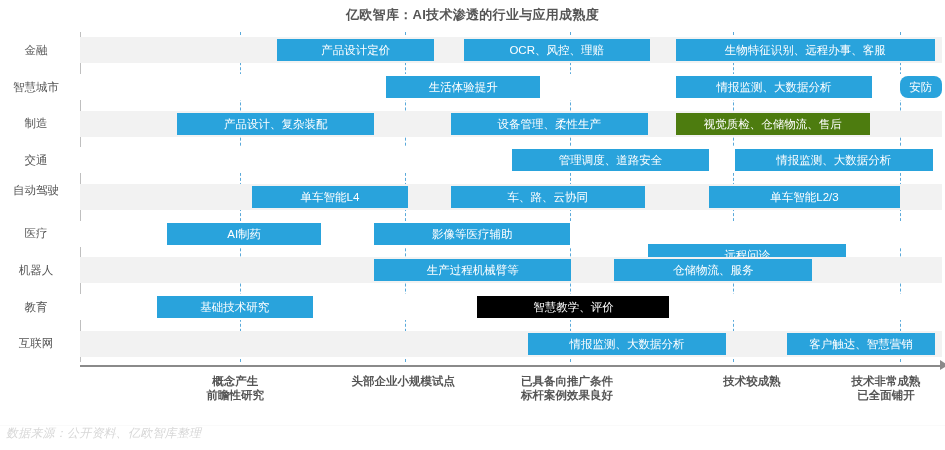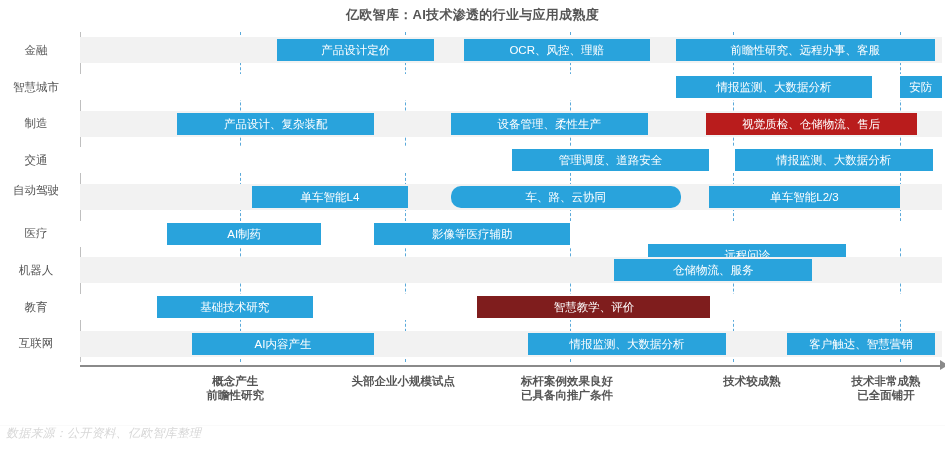--- a/index.html
+++ b/index.html
@@ -111,66 +111,67 @@
 <div id="plot">
   <div class="plot-left-edge"></div>
 <div class="gridline" style="left: 819.762px; border-left-color: rgb(61, 155, 212);"></div>
     <div class="gridline" style="left: 653.396px; border-left-color: rgb(61, 155, 212);"></div>
     <div class="gridline" style="left: 489.616px; border-left-color: rgb(61, 155, 212);"></div>
     <div class="gridline" style="left: 324.974px; border-left-color: rgb(61, 155, 212);"></div>
     <div class="gridline" style="left: 160.332px; border-left-color: rgb(61, 155, 212);"></div>
     <div class="rowband" style="top: 5.33333px; height: 26px;"></div>
     <div class="bar" title="金融 — OCR、风控、理赔" style="left: 383.59px; width: 186.192px; top: 7.33333px; background: rgb(41, 163, 220);">OCR、风控、理赔</div>
     <div class="bar" title="金融 — 产品设计定价" style="left: 197.398px; width: 156.884px; top: 7.33333px; background: rgb(41, 163, 220);">产品设计定价</div>
-    <div class="bar" title="金融 — 生物特征识别、远程办事、客服" style="left: 595.642px; width: 259.462px; top: 7.33333px; background: rgb(41, 163, 220);">前瞻性研究、远程办事、客服</div>
+    <div class="bar" title="金融 — 生物特征识别、远程办事、客服" style="left: 595.642px; width: 259.462px; top: 7.33333px; background: rgb(41, 163, 220);">生物特征识别、远程办事、客服</div>
     <div class="rowband alt" style="top: 42px; height: 26px;"></div>
+    <div class="bar" title="智慧城市 — 生活体验提升" style="left: 306.01px; width: 154.298px; top: 44px; background: rgb(41, 163, 220);">生活体验提升</div>
     <div class="bar" title="智慧城市 — 情报监测、大数据分析" style="left: 595.642px; width: 196.536px; top: 44px; background: rgb(41, 163, 220);">情报监测、大数据分析</div>
-    <div class="bar" title="智慧城市 — 安防" style="left: 819.762px; width: 42.238px; top: 44px; background: rgb(41, 163, 220);">安防</div>
+    <div class="bar" title="智慧城市 — 安防" style="left: 819.762px; width: 42.238px; top: 44px; background: rgb(41, 163, 220); border-radius: 8px;">安防</div>
     <div class="rowband" style="top: 78.6667px; height: 26px;"></div>
     <div class="bar" title="制造 — 产品设计、复杂装配" style="left: 97.406px; width: 196.536px; top: 80.6667px; background: rgb(41, 163, 220);">产品设计、复杂装配</div>
     <div class="bar" title="制造 — 设备管理、柔性生产" style="left: 370.66px; width: 197.398px; top: 80.6667px; background: rgb(41, 163, 220);">设备管理、柔性生产</div>
-    <div class="bar" title="制造 — 视觉质检、仓储物流、售后" style="left: 595.642px; width: 211px; top: 80.6667px; background: #b91c1c; margin-left: 30px;">视觉质检、仓储物流、售后</div>
+    <div class="bar" title="制造 — 视觉质检、仓储物流、售后" style="left: 595.642px; width: 194px; top: 80.6667px; background: #4d7c0f;">视觉质检、仓储物流、售后</div>
     <div class="rowband alt" style="top: 115.333px; height: 26px;"></div>
     <div class="bar" title="交通 — 管理调度、道路安全" style="left: 431.862px; width: 197.398px; top: 117.333px; background: rgb(41, 163, 220);">管理调度、道路安全</div>
     <div class="bar" title="交通 — 情报监测、大数据分析" style="left: 655.12px; width: 197.398px; top: 117.333px; background: rgb(41, 163, 220);">情报监测、大数据分析</div>
     <div class="rowband" style="top: 152px; height: 26px;"></div>
     <div class="bar" title="自动驾驶 — 单车智能L4" style="left: 172.4px; width: 155.16px; top: 154px; background: rgb(41, 163, 220);">单车智能L4</div>
-    <div class="bar" title="自动驾驶 — 车、路、云协同" style="left: 370.66px; width: 230px; top: 154px; background: rgb(41, 163, 220); border-radius: 10px;">车、路、云协同</div>
+    <div class="bar" title="自动驾驶 — 车、路、云协同" style="left: 370.66px; width: 194px; top: 154px; background: rgb(41, 163, 220);">车、路、云协同</div>
     <div class="bar" title="自动驾驶 — 单车智能L2/3" style="left: 629.26px; width: 190.502px; top: 154px; background: rgb(41, 163, 220);">单车智能L2/3</div>
     <div class="rowband alt" style="top: 188.667px; height: 26px;"></div>
     <div class="bar" title="医疗 — AI制药" style="left: 87.062px; width: 154.298px; top: 190.667px; background: rgb(41, 163, 220);">AI制药</div>
     <div class="bar" title="医疗 — 影像等医疗辅助" style="left: 293.942px; width: 196.536px; top: 190.667px; background: rgb(41, 163, 220);">影像等医疗辅助</div>
     <div class="bar" title="医疗 — 远程问诊" style="left: 568.058px; width: 198.26px; top: 190.667px; background: rgb(41, 163, 220); margin-top: 21px;">远程问诊</div>
     <div class="rowband" style="top: 225.333px; height: 26px;"></div>
+    <div class="bar" title="机器人 — 生产过程机械臂等" style="left: 293.942px; width: 197.398px; top: 227.333px; background: rgb(41, 163, 220);">生产过程机械臂等</div>
     <div class="bar" title="机器人 — 仓储物流、服务" style="left: 534.44px; width: 197.398px; top: 227.333px; background: rgb(41, 163, 220);">仓储物流、服务</div>
     <div class="rowband alt" style="top: 262px; height: 26px;"></div>
     <div class="bar" title="教育 — 基础技术研究" style="left: 76.718px; width: 156.022px; top: 264px; background: rgb(41, 163, 220);">基础技术研究</div>
-    <div class="bar" title="教育 — 智慧教学、评价" style="left: 397.382px; width: 233px; top: 264px; background: #7f1d1d;">智慧教学、评价</div>
+    <div class="bar" title="教育 — 智慧教学、评价" style="left: 397.382px; width: 192px; top: 264px; background: #000000;">智慧教学、评价</div>
     <div class="rowband" style="top: 298.667px; height: 26px;"></div>
-    <div class="bar" title="互联网 — AI内容产生" style="left: 112.06px; width: 181.882px; top: 300.667px; background: rgb(41, 163, 220);">AI内容产生</div>
     <div class="bar" title="互联网 — 情报监测、大数据分析" style="left: 448.24px; width: 197.398px; top: 300.667px; background: rgb(41, 163, 220);">情报监测、大数据分析</div>
     <div class="bar" title="互联网 — 客户触达、智慧营销" style="left: 706.84px; width: 148.264px; top: 300.667px; background: rgb(41, 163, 220);">客户触达、智慧营销</div>
   </div>
 
 <div id="axis"></div>
 <div id="axis-arrow"></div>
 
 <div id="footer-rule"></div>
 <div id="footer">数据来源：公开资料、亿欧智库整理</div>
 
 <div class="stage" style="left: 145.16px; width: 180px;">
     <span>概念产生</span>
     <span>前瞻性研究</span>
   </div>
 <div class="stage" style="left: 313.25px; width: 180px;">
     <span>头部企业小规模试点</span>
   </div>
 <div class="stage" style="left: 477.03px; width: 180px;">
+    <span>已具备向推广条件</span>
     <span>标杆案例效果良好</span>
-    <span>已具备向推广条件</span>
   </div>
 <div class="stage" style="left: 662px; width: 180px;">
     <span>技术较成熟</span>
   </div>
 <div class="stage" style="left: 795.97px; width: 180px;">
     <span>技术非常成熟</span>
     <span>已全面铺开</span>
   </div>
 
 </body></html>

